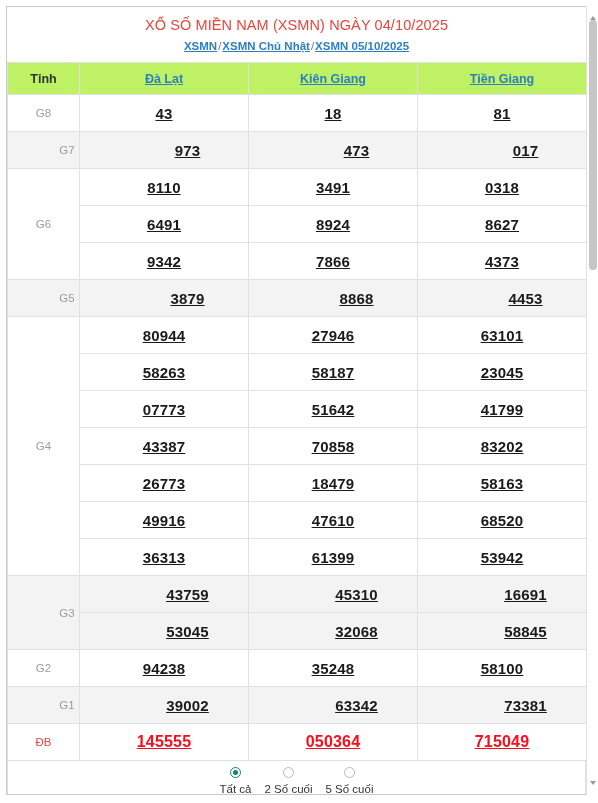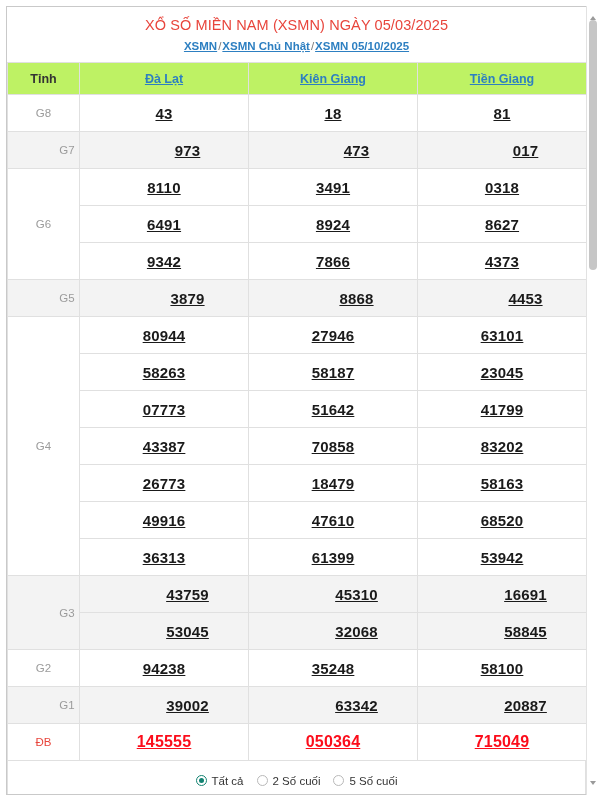--- a/index.html
+++ b/index.html
@@ -167,20 +167,21 @@
     justify-content: center;
     gap: 13px;
     background: #ffffff;
   }
   .radio-opt {
     display: flex;
     align-items: center;
     gap: 5px;
     font-size: 11.5px;
     color: #333333;
+    flex-direction: column;
   }
   .radio {
     width: 11px;
     height: 11px;
     border-radius: 50%;
     border: 1px solid #b9b9b9;
     background: #ffffff;
     box-sizing: border-box;
     flex: none;
     position: relative;
@@ -200,21 +201,21 @@
   }
 </style>
 </head>
 <body>
 
 <div class="viewport">
 
   <div class="frame">
 
     <div class="title-block">
-      <div class="page-title">XỔ SỐ MIỀN NAM (XSMN) NGÀY 05/03/2025</div>
+      <div class="page-title">XỔ SỐ MIỀN NAM (XSMN) NGÀY 04/10/2025</div>
       <div class="breadcrumb">
         <a href="#">XSMN</a><span class="sep">/</span><a href="#">XSMN Chủ Nhật</a><span class="sep">/</span><a href="#">XSMN 05/10/2025</a>
       </div>
     </div>
 
     <table class="results">
       <colgroup>
         <col class="c-tinh">
           <col class="c-prov">
           <col class="c-prov">
@@ -313,21 +314,21 @@
           <tr class="r plain">
             <td class="lbl" rowspan="1">G2</td>
             <td class="num">94238</td>
             <td class="num">35248</td>
             <td class="num">58100</td>
           </tr>
           <tr class="r shade">
             <td class="lbl" rowspan="1">G1</td>
             <td class="num">39002</td>
             <td class="num">63342</td>
-            <td class="num">20887</td>
+            <td class="num">73381</td>
           </tr>
           <tr class="r plain">
             <td class="lbl db" rowspan="1">ĐB</td>
             <td class="num db">145555</td>
             <td class="num db">050364</td>
             <td class="num db">715049</td>
           </tr>
         </tbody>
     </table>
 

